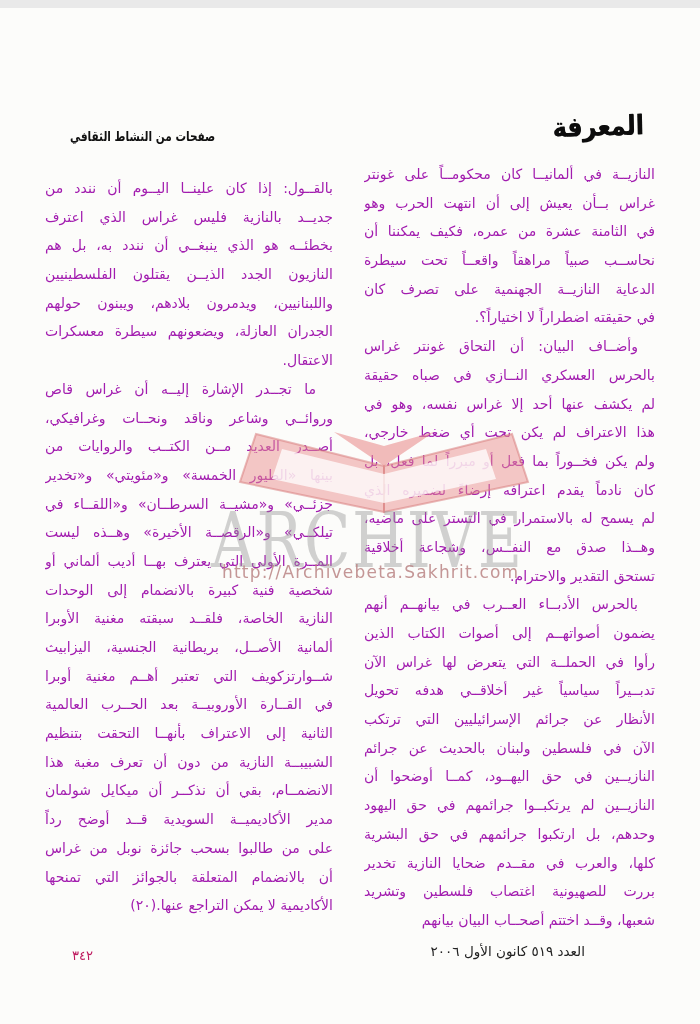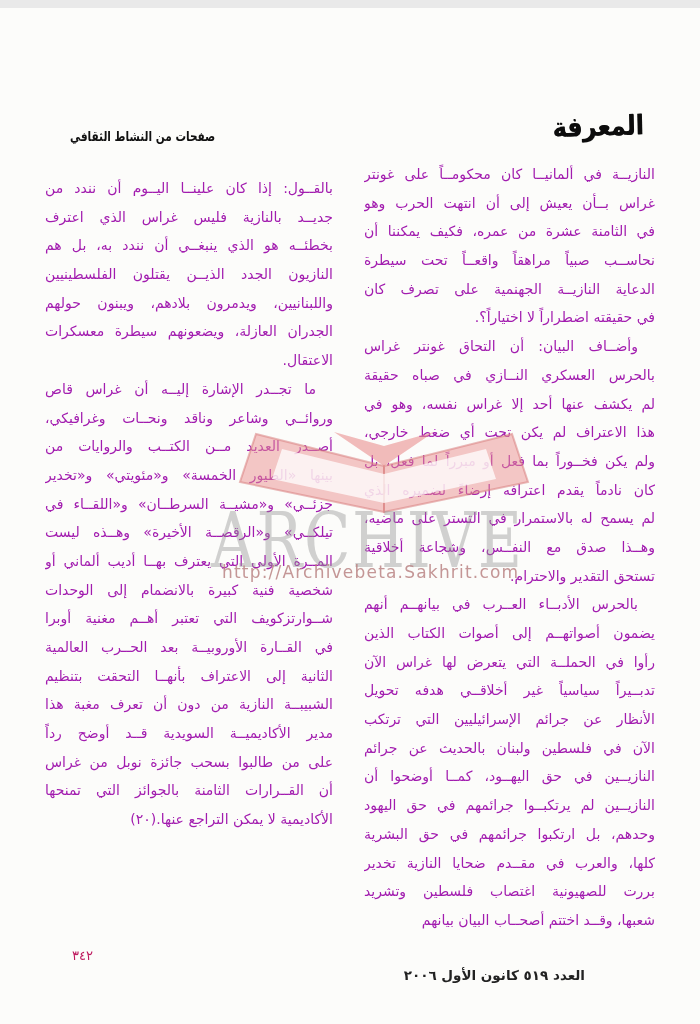--- a/index.html
+++ b/index.html
@@ -44,22 +44,22 @@
     transform:scaleX(.8);transform-origin:left top;
   }
   .archive-url{
     position:absolute;top:554px;left:222px;
     font-size:17px;letter-spacing:1.2px;white-space:nowrap;
     color:rgba(186,132,132,.85);
   }
   .book-icon{position:absolute;top:424px;left:238px;width:292px;height:84px;}
   
   .footer-issue{
-    position:absolute;top:959px;left:430px;width:155px;
-    font-size:13.5px;direction:rtl;white-space:nowrap;color:#222;font-weight:bold;
+    position:absolute;top:935px;left:430px;width:155px;
+    font-size:13.5px;direction:rtl;white-space:nowrap;color:#222;
   }
   .footer-page{
     position:absolute;top:940px;left:72px;
     font-size:13px;color:#be185d;
   }
 </style>
 </head>
 <body>
 
 <div class="page">
@@ -114,27 +114,30 @@
       </div>
       <div class="para">
         <div class="line indent">ما تجــدر الإشارة إليــه أن غراس قاص</div>
         <div class="line">وروائــي وشاعر وناقد ونحــات وغرافيكي،</div>
         <div class="line">أصــدر العديد مــن الكتــب والروايات من</div>
         <div class="line">بينها «الطيور الخمسة» و«مئويتي» و«تخدير</div>
         <div class="line">جزئــي» و«مشيــة السرطــان» و«اللقــاء في</div>
         <div class="line">تيلكــي» و«الرقصــة الأخيرة» وهــذه ليست</div>
         <div class="line">المــرة الأولى التي يعترف بهــا أديب ألماني أو</div>
         <div class="line">شخصية فنية كبيرة بالانضمام إلى الوحدات</div>
+        <div class="line">النازية الخاصة، فلقــد سبقته مغنية الأوبرا</div>
+        <div class="line">ألمانية الأصــل، بريطانية الجنسية، اليزابيث</div>
         <div class="line">شــوارتزكويف التي تعتبر أهــم مغنية أوبرا</div>
         <div class="line">في القــارة الأوروبيــة بعد الحــرب العالمية</div>
         <div class="line">الثانية إلى الاعتراف بأنهــا التحقت بتنظيم</div>
         <div class="line">الشبيبــة النازية من دون أن تعرف مغبة هذا</div>
+        <div class="line">الانضمــام، بقي أن نذكــر أن ميكايل شولمان</div>
         <div class="line">مدير الأكاديميــة السويدية قــد أوضح رداً</div>
         <div class="line">على من طالبوا بسحب جائزة نوبل من غراس</div>
-        <div class="line">أن القــرارات الثامنة بالجوائز التي تمنحها</div>
+        <div class="line">أن بالانضمام المتعلقة بالجوائز التي تمنحها</div>
         <div class="line last">الأكاديمية لا يمكن التراجع عنها.(٢٠)</div>
       </div>
     </div>
 
   <div class="watermark">
     <svg class="book-icon" viewBox="0 0 292 84" xmlns="http://www.w3.org/2000/svg">
       <path d="M146,34 L18,2 L2,50 L146,80 Z" fill="#e98f8f" fill-opacity="0.5" stroke="#d97f7f" stroke-opacity="0.55" stroke-width="2"></path>
       <path d="M146,34 L274,2 L290,50 L146,80 Z" fill="#e98f8f" fill-opacity="0.5" stroke="#d97f7f" stroke-opacity="0.55" stroke-width="2"></path>
       <path d="M146,42 L44,17 L34,47 L146,71 Z" fill="#ffffff" fill-opacity="0.75"></path>
       <path d="M146,42 L248,17 L258,47 L146,71 Z" fill="#ffffff" fill-opacity="0.75"></path>

